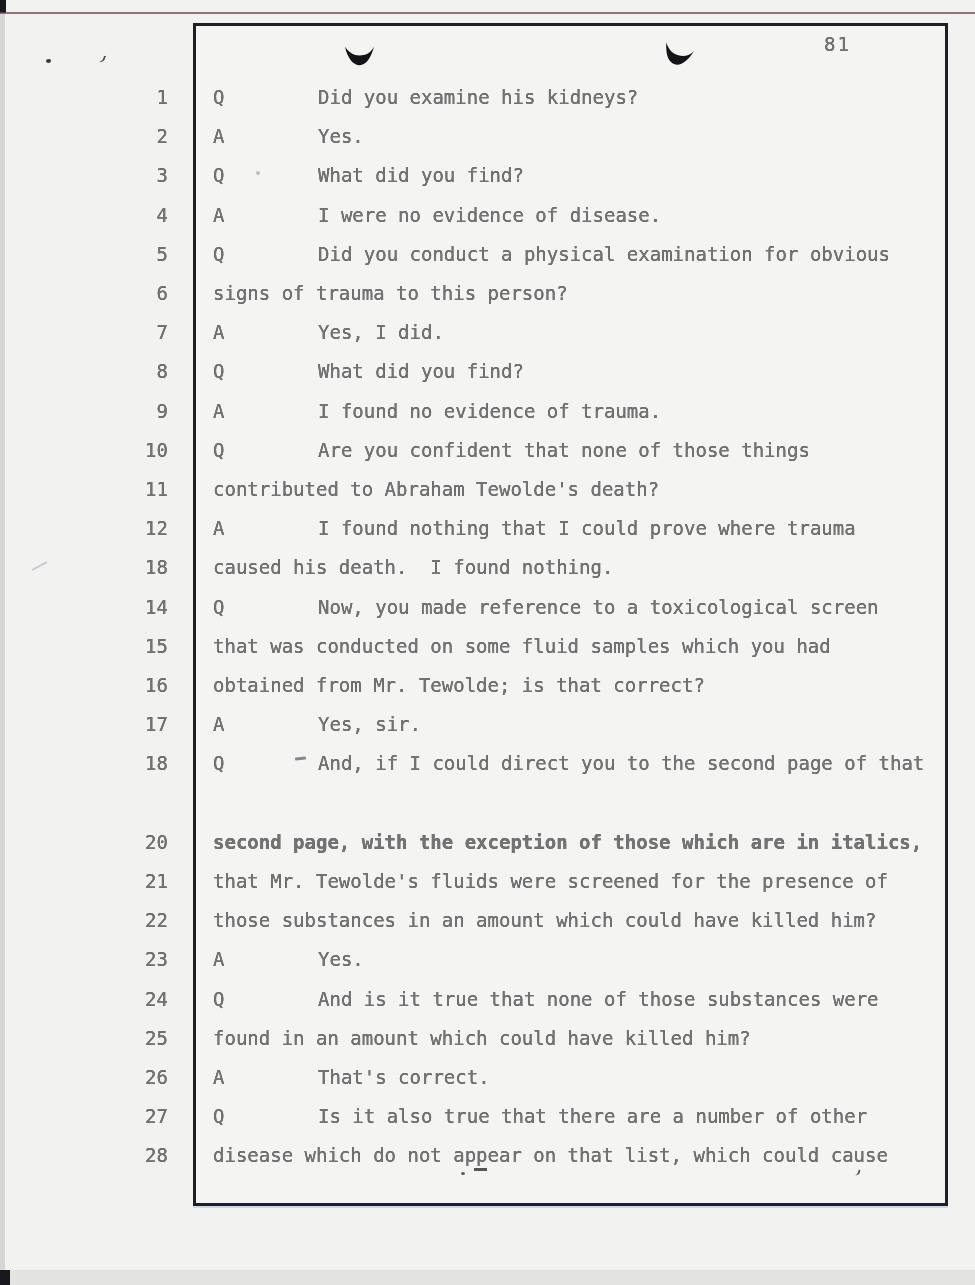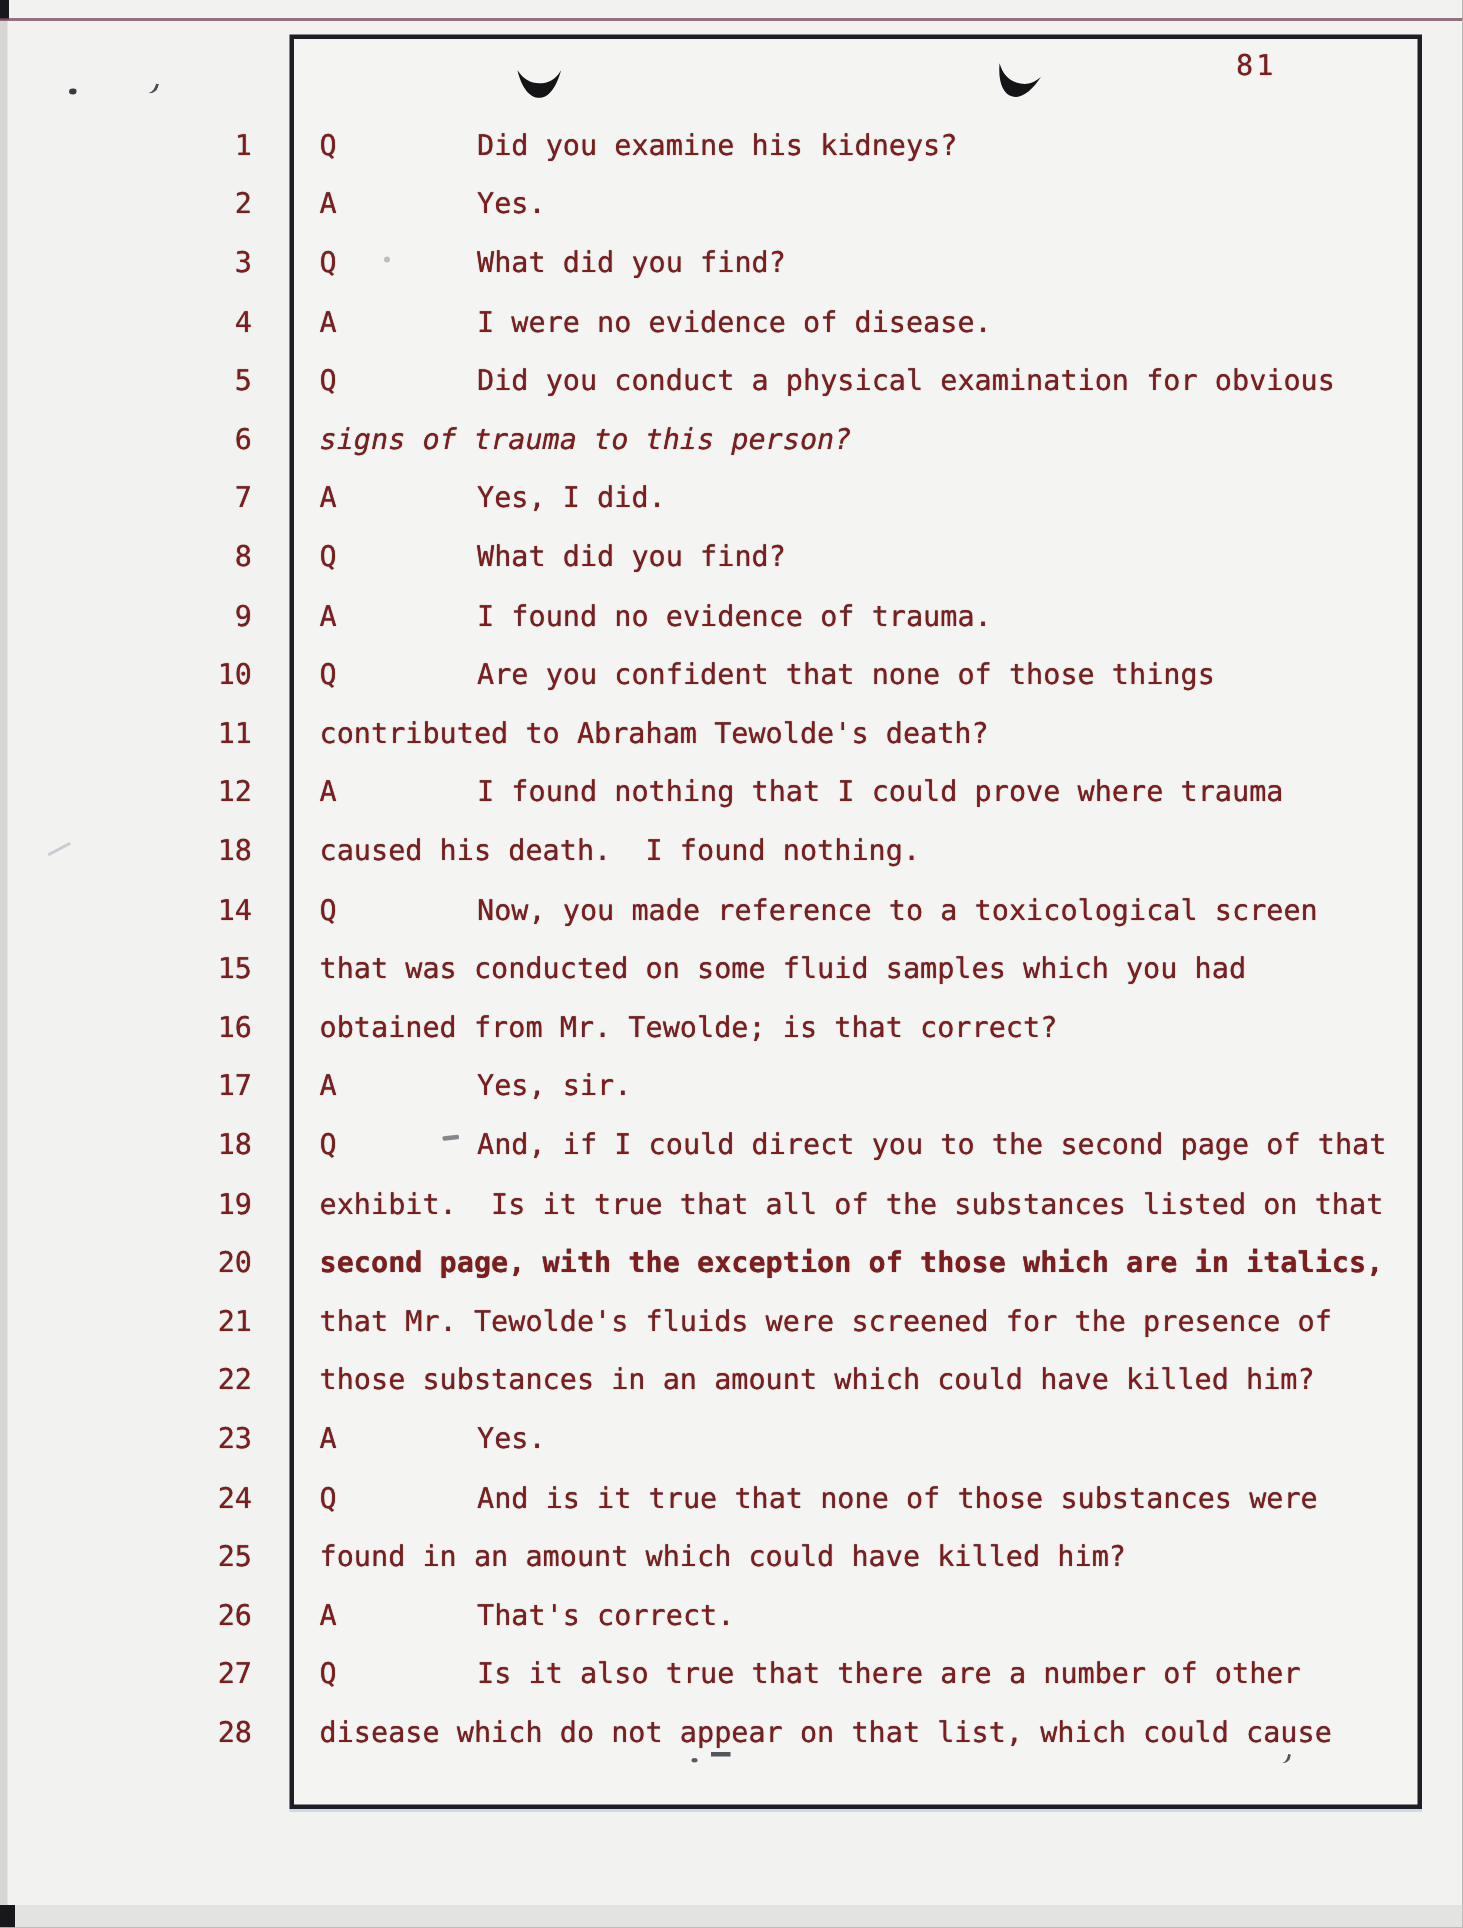--- a/index.html
+++ b/index.html
@@ -1,20 +1,20 @@
 <!DOCTYPE html>
 <html><head>
 <meta charset="utf-8">
 <style>
   html,body{margin:0;padding:0;background:#888;}
   .page{
     position:relative;width:975px;height:1285px;overflow:hidden;
     background:#f2f2f0;
     font-family:"DejaVu Sans Mono","Liberation Mono",monospace;
-    font-size:19px;color:#7f1d1d;
+    font-size:19px;color:#737373;
   }
   .txt{ text-shadow:0 0 .6px rgba(28,28,38,.85); }
   
   .edge-left{position:absolute;left:0;top:0;width:5px;height:1285px;background:#d6d6d4;}
   .corner-top{position:absolute;left:0;top:0;width:6px;height:13px;background:#17171c;}
   .top-line{position:absolute;left:0;top:12px;width:975px;height:2px;background:#74455c;opacity:.75;}
   .bottom-band{position:absolute;left:0;top:1270px;width:975px;height:15px;background:#e3e3e1;}
   .corner-bottom{position:absolute;left:0;top:1270px;width:10px;height:15px;background:#17171c;}
   
   .transcript-box{
@@ -61,34 +61,33 @@
   </svg>
 
   <div class="page-number txt">81</div>
 
   <div class="lines-host">
       <div class="row txt" style="top: 77px;"><span class="num">1</span><span class="speaker">Q</span><span class="text" style="left: 318px;">Did you examine his kidneys?</span></div>
       <div class="row txt" style="top: 116.2px;"><span class="num">2</span><span class="speaker">A</span><span class="text" style="left: 318px;">Yes.</span></div>
       <div class="row txt" style="top: 155.4px;"><span class="num">3</span><span class="speaker">Q</span><span class="text" style="left: 318px;">What did you find?</span></div>
       <div class="row txt" style="top: 194.6px;"><span class="num">4</span><span class="speaker">A</span><span class="text" style="left: 318px;">I were no evidence of disease.</span></div>
       <div class="row txt" style="top: 233.8px;"><span class="num">5</span><span class="speaker">Q</span><span class="text" style="left: 318px;">Did you conduct a physical examination for obvious</span></div>
-      <div class="row txt" style="top: 273px;"><span class="num">6</span><span class="text" style="left: 213px; font-style: italic;">signs of trauma to this person?</span></div>
+      <div class="row txt" style="top: 273px;"><span class="num">6</span><span class="text" style="left: 213px;">signs of trauma to this person?</span></div>
       <div class="row txt" style="top: 312.2px;"><span class="num">7</span><span class="speaker">A</span><span class="text" style="left: 318px;">Yes, I did.</span></div>
       <div class="row txt" style="top: 351.4px;"><span class="num">8</span><span class="speaker">Q</span><span class="text" style="left: 318px;">What did you find?</span></div>
       <div class="row txt" style="top: 390.6px;"><span class="num">9</span><span class="speaker">A</span><span class="text" style="left: 318px;">I found no evidence of trauma.</span></div>
       <div class="row txt" style="top: 429.8px;"><span class="num">10</span><span class="speaker">Q</span><span class="text" style="left: 318px;">Are you confident that none of those things</span></div>
       <div class="row txt" style="top: 469px;"><span class="num">11</span><span class="text" style="left: 213px;">contributed to Abraham Tewolde's death?</span></div>
       <div class="row txt" style="top: 508.2px;"><span class="num">12</span><span class="speaker">A</span><span class="text" style="left: 318px;">I found nothing that I could prove where trauma</span></div>
       <div class="row txt" style="top: 547.4px;"><span class="num">18</span><span class="text" style="left: 213px;">caused his death.  I found nothing.</span></div>
       <div class="row txt" style="top: 586.6px;"><span class="num">14</span><span class="speaker">Q</span><span class="text" style="left: 318px;">Now, you made reference to a toxicological screen</span></div>
       <div class="row txt" style="top: 625.8px;"><span class="num">15</span><span class="text" style="left: 213px;">that was conducted on some fluid samples which you had</span></div>
       <div class="row txt" style="top: 665px;"><span class="num">16</span><span class="text" style="left: 213px;">obtained from Mr. Tewolde; is that correct?</span></div>
       <div class="row txt" style="top: 704.2px;"><span class="num">17</span><span class="speaker">A</span><span class="text" style="left: 318px;">Yes, sir.</span></div>
       <div class="row txt" style="top: 743.4px;"><span class="num">18</span><span class="speaker">Q</span><span class="text" style="left: 318px;">And, if I could direct you to the second page of that</span></div>
-      <div class="row txt" style="top: 782.6px;"><span class="num">19</span><span class="text" style="left: 213px;">exhibit.  Is it true that all of the substances listed on that</span></div>
       <div class="row txt" style="top: 821.8px;"><span class="num">20</span><span class="text" style="left: 213px; font-weight: bold;">second page, with the exception of those which are in italics,</span></div>
       <div class="row txt" style="top: 861px;"><span class="num">21</span><span class="text" style="left: 213px;">that Mr. Tewolde's fluids were screened for the presence of</span></div>
       <div class="row txt" style="top: 900.2px;"><span class="num">22</span><span class="text" style="left: 213px;">those substances in an amount which could have killed him?</span></div>
       <div class="row txt" style="top: 939.4px;"><span class="num">23</span><span class="speaker">A</span><span class="text" style="left: 318px;">Yes.</span></div>
       <div class="row txt" style="top: 978.6px;"><span class="num">24</span><span class="speaker">Q</span><span class="text" style="left: 318px;">And is it true that none of those substances were</span></div>
       <div class="row txt" style="top: 1017.8px;"><span class="num">25</span><span class="text" style="left: 213px;">found in an amount which could have killed him?</span></div>
       <div class="row txt" style="top: 1057px;"><span class="num">26</span><span class="speaker">A</span><span class="text" style="left: 318px;">That's correct.</span></div>
       <div class="row txt" style="top: 1096.2px;"><span class="num">27</span><span class="speaker">Q</span><span class="text" style="left: 318px;">Is it also true that there are a number of other</span></div>
       <div class="row txt" style="top: 1135.4px;"><span class="num">28</span><span class="text" style="left: 213px;">disease which do not appear on that list, which could cause</span></div>
     </div>

